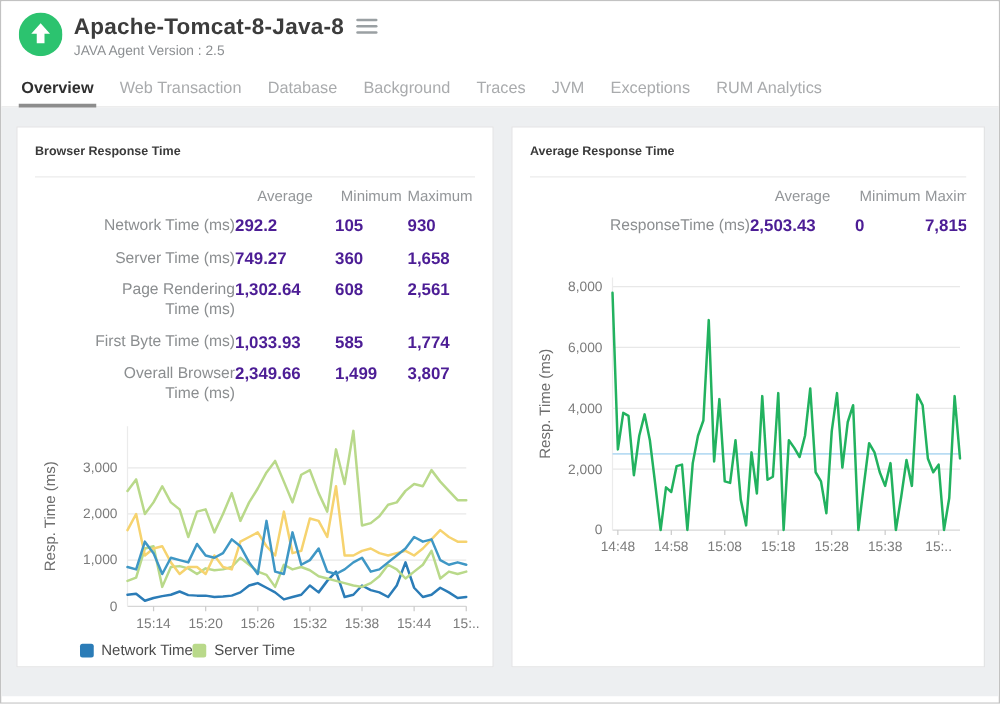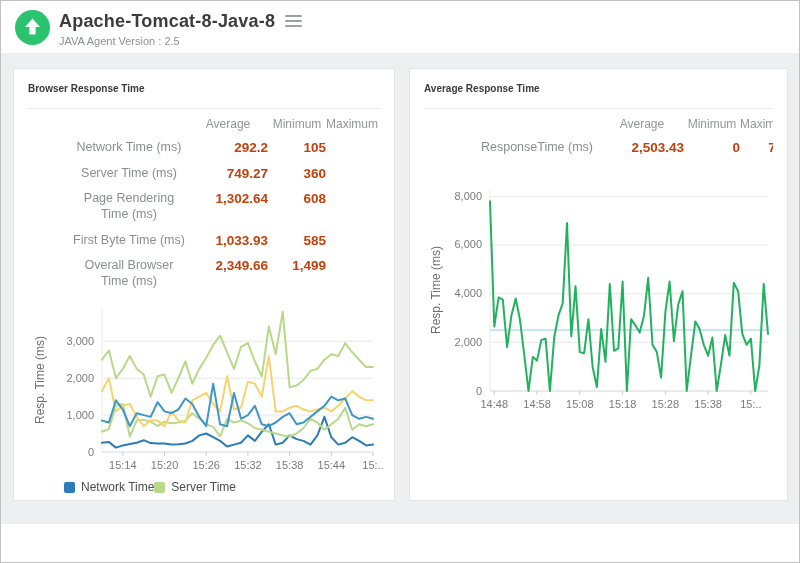--- a/index.html
+++ b/index.html
@@ -31,24 +31,24 @@
   .panel-title { font-size:10px; font-weight:bold; color:#3a3a3a; line-height:20px; }
   .panel-divider { border:none; border-top:1px solid #ececec; margin:9px 0 2px 0; }
 
   
   .stats-wrap { overflow:hidden; }
   .stats { border-collapse:collapse; table-layout:fixed; }
   .panel-left .stats { width:392px; }
   .panel-right .stats { width:378px; }
   .stats th { font-size:12px; font-weight:normal; color:#939699; text-align:center; padding:6px 0 4px 0; white-space:nowrap; overflow:hidden; }
   .stats td { padding:5px 0; vertical-align:top; }
-  .stats td.lbl { font-size:12.5px; color:#8b8e90; text-align:center; line-height:1.25; }
+  .stats td.lbl { font-size:12.5px; color:#8b8e90; text-align:right; line-height:1.25; }
   .panel-left td.lbl { padding-left:42px; }
   .panel-right td.lbl { padding-left:50px; }
-  .stats td.num { font-size:13.5px; font-weight:bold; color:#c2410c; text-align:right; white-space:nowrap; overflow:hidden; }
+  .stats td.num { font-size:13.5px; font-weight:bold; color:#4c1d95; text-align:left; white-space:nowrap; overflow:hidden; }
   .panel-left col.c-lbl { width:160px; } .panel-left col.c-avg { width:80px; }
   .panel-left col.c-min { width:58px; }  .panel-left col.c-max { width:94px; }
   .panel-right col.c-lbl { width:176px; } .panel-right col.c-avg { width:84px; }
   .panel-right col.c-min { width:56px; }  .panel-right col.c-max { width:62px; }
 
   
   .chart-mount { display:block; margin-top:2px; }
   .chart-mount text { font-family:"Liberation Sans", sans-serif; }
   .panel-right .chart-mount { margin-top:16px; }
 
@@ -75,20 +75,30 @@
         <span class="menu-icon">
             <span></span>
             <span></span>
             <span></span>
           </span>
       </div>
       <div class="app-subtitle">JAVA Agent Version : 2.5</div>
     </div>
   </header>
 
+  <nav class="tabs">
+    <span class="tab active">Overview</span>
+    <span class="tab">Web Transaction</span>
+    <span class="tab">Database</span>
+    <span class="tab">Background</span>
+    <span class="tab">Traces</span>
+    <span class="tab">JVM</span>
+    <span class="tab">Exceptions</span>
+    <span class="tab">RUM Analytics</span>
+  </nav>
 
   <div class="content">
 
     <section class="panel panel-left">
       <div class="panel-title">Browser Response Time</div>
       <hr class="panel-divider">
       <div class="stats-wrap">
         <table class="stats">
           <colgroup>
               <col class="c-lbl">

